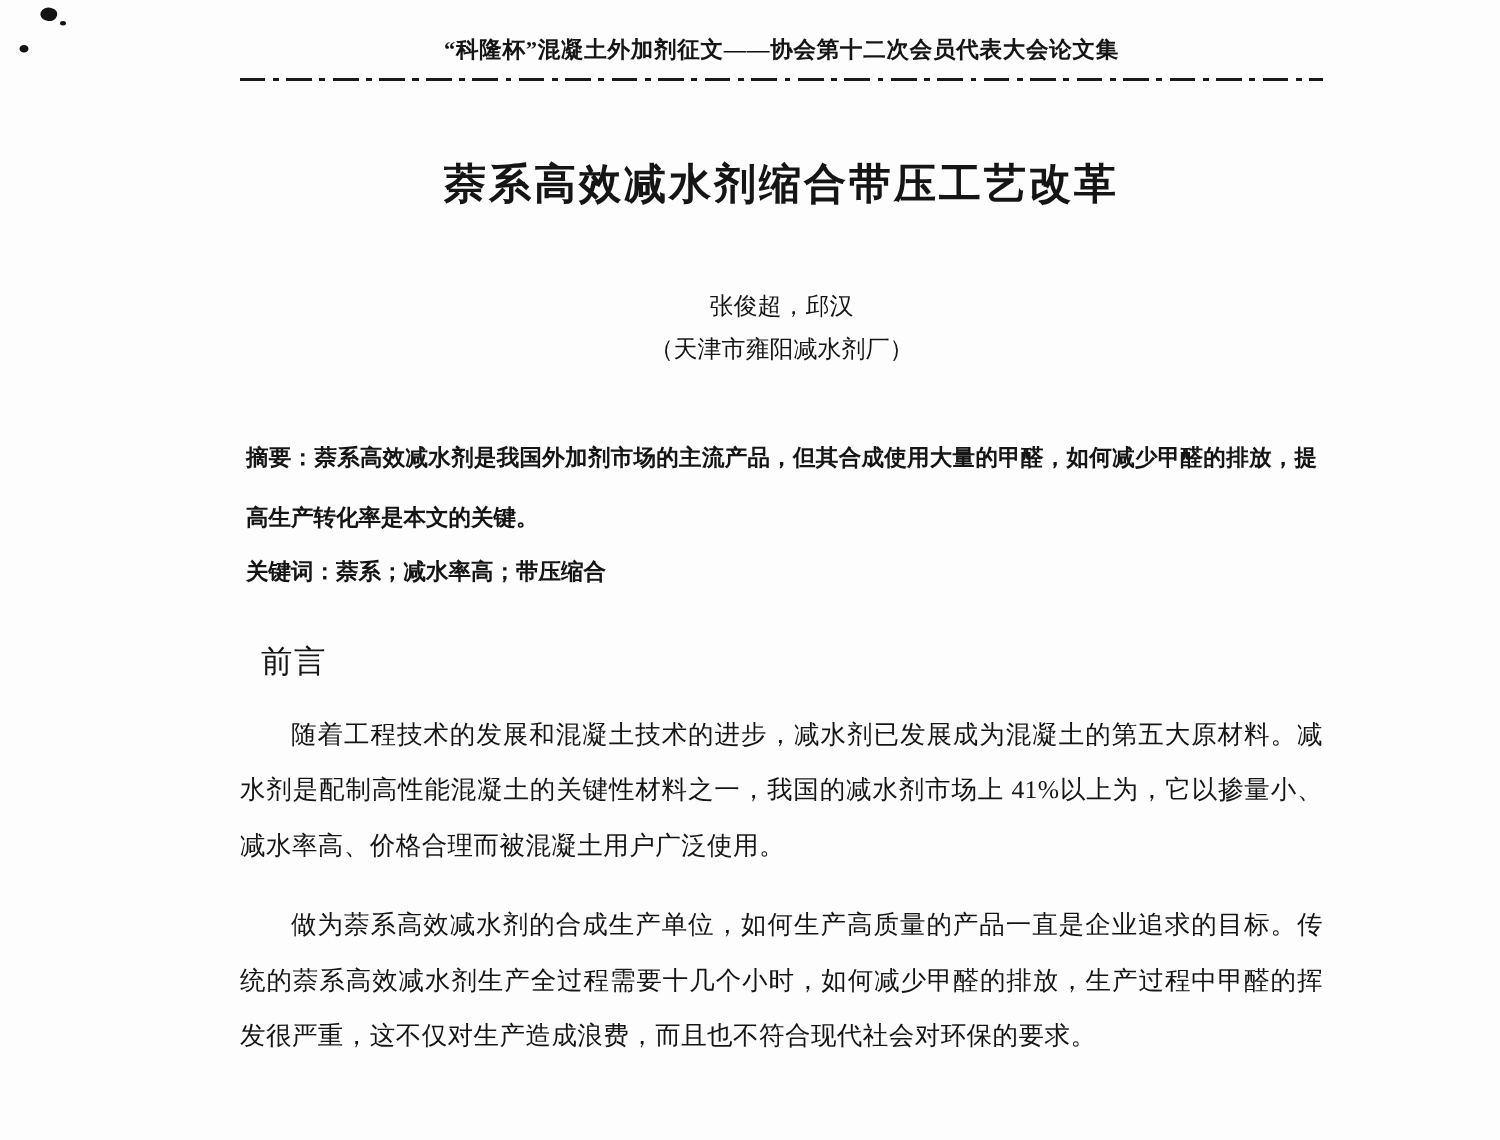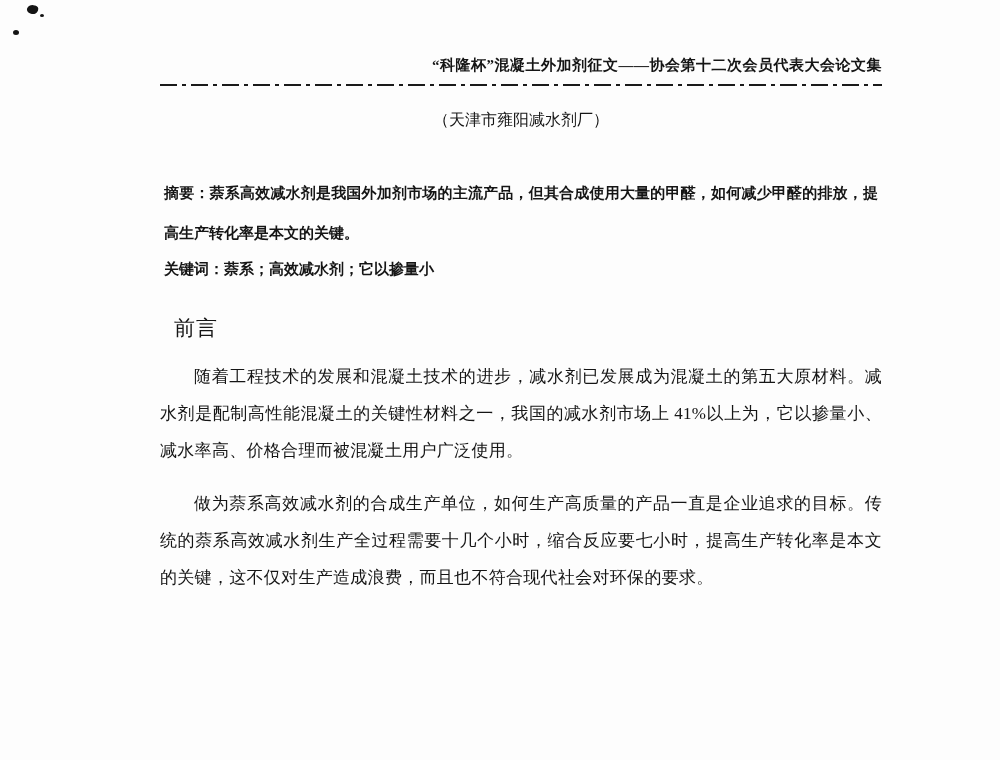--- a/index.html
+++ b/index.html
@@ -25,22 +25,22 @@
   
   .speck {
     position: absolute;
     background: #141414;
   }
   .s1 { left: 27px; top: 5px; width: 11px; height: 9px; border-radius: 60% 40% 55% 45%; transform: rotate(18deg); }
   .s2 { left: 13px; top: 30px; width: 6px; height: 5px; border-radius: 50%; }
   .s3 { left: 40px; top: 14px; width: 4px; height: 3px; border-radius: 50%; }
 
   .header-text {
-    margin-top: 56px;
-    text-align: right;
+    margin-top: 24px;
+    text-align: center;
     font-size: 15px;
     font-weight: 700;
     letter-spacing: 0.5px;
   }
   .header-rule {
     margin-top: 9px;
     height: 2px;
     background-image: repeating-linear-gradient(90deg,
       #1a1a1a 0px, #1a1a1a 17px,
       transparent 17px, transparent 22px,
@@ -53,21 +53,21 @@
     font-size: 28px;
     font-weight: 700;
     letter-spacing: 2px;
   }
   .authors {
     margin-top: 52px;
     text-align: center;
     font-size: 16px;
   }
   .affiliation {
-    margin-top: 24px;
+    margin-top: 8px;
     text-align: center;
     font-size: 16px;
   }
   .abstract {
     margin: 42px 4px 0 4px;
     font-size: 15px;
     font-weight: 700;
     line-height: 40px;
     text-align: justify;
   }
@@ -99,28 +99,30 @@
 
   <div class="speck s1"></div>
   <div class="speck s2"></div>
   <div class="speck s3"></div>
 
   <div class="content">
 
     <div class="header-text">“科隆杯”混凝土外加剂征文——协会第十二次会员代表大会论文集</div>
     <div class="header-rule"></div>
 
+    <h1 class="title">萘系高效减水剂缩合带压工艺改革</h1>
 
+    <div class="authors">张俊超，邱汉</div>
 
     <div class="affiliation">（天津市雍阳减水剂厂）</div>
 
     <p class="abstract"><span>摘要：</span><span>萘系高效减水剂是我国外加剂市场的主流产品，但其合成使用大量的甲醛，如何减少甲醛的排放，提高生产转化率是本文的关键。</span></p>
 
-    <p class="keywords"><span>关键词：</span><span>萘系；高效减水剂；它以掺量小</span></p>
+    <p class="keywords"><span>关键词：</span><span>萘系；减水率高；带压缩合</span></p>
 
     <h2 class="section-h">前言</h2>
 
     <p class="body-para">随着工程技术的发展和混凝土技术的进步，减水剂已发展成为混凝土的第五大原材料。减水剂是配制高性能混凝土的关键性材料之一，我国的减水剂市场上 41%以上为，它以掺量小、减水率高、价格合理而被混凝土用户广泛使用。</p>
 
-    <p class="body-para">做为萘系高效减水剂的合成生产单位，如何生产高质量的产品一直是企业追求的目标。传统的萘系高效减水剂生产全过程需要十几个小时，缩合反应要七小时，提高生产转化率是本文的关键，这不仅对生产造成浪费，而且也不符合现代社会对环保的要求。</p>
+    <p class="body-para">做为萘系高效减水剂的合成生产单位，如何生产高质量的产品一直是企业追求的目标。传统的萘系高效减水剂生产全过程需要十几个小时，如何减少甲醛的排放，生产过程中甲醛的挥发很严重，这不仅对生产造成浪费，而且也不符合现代社会对环保的要求。</p>
 
   </div>
 </div>
 
 </body></html>

